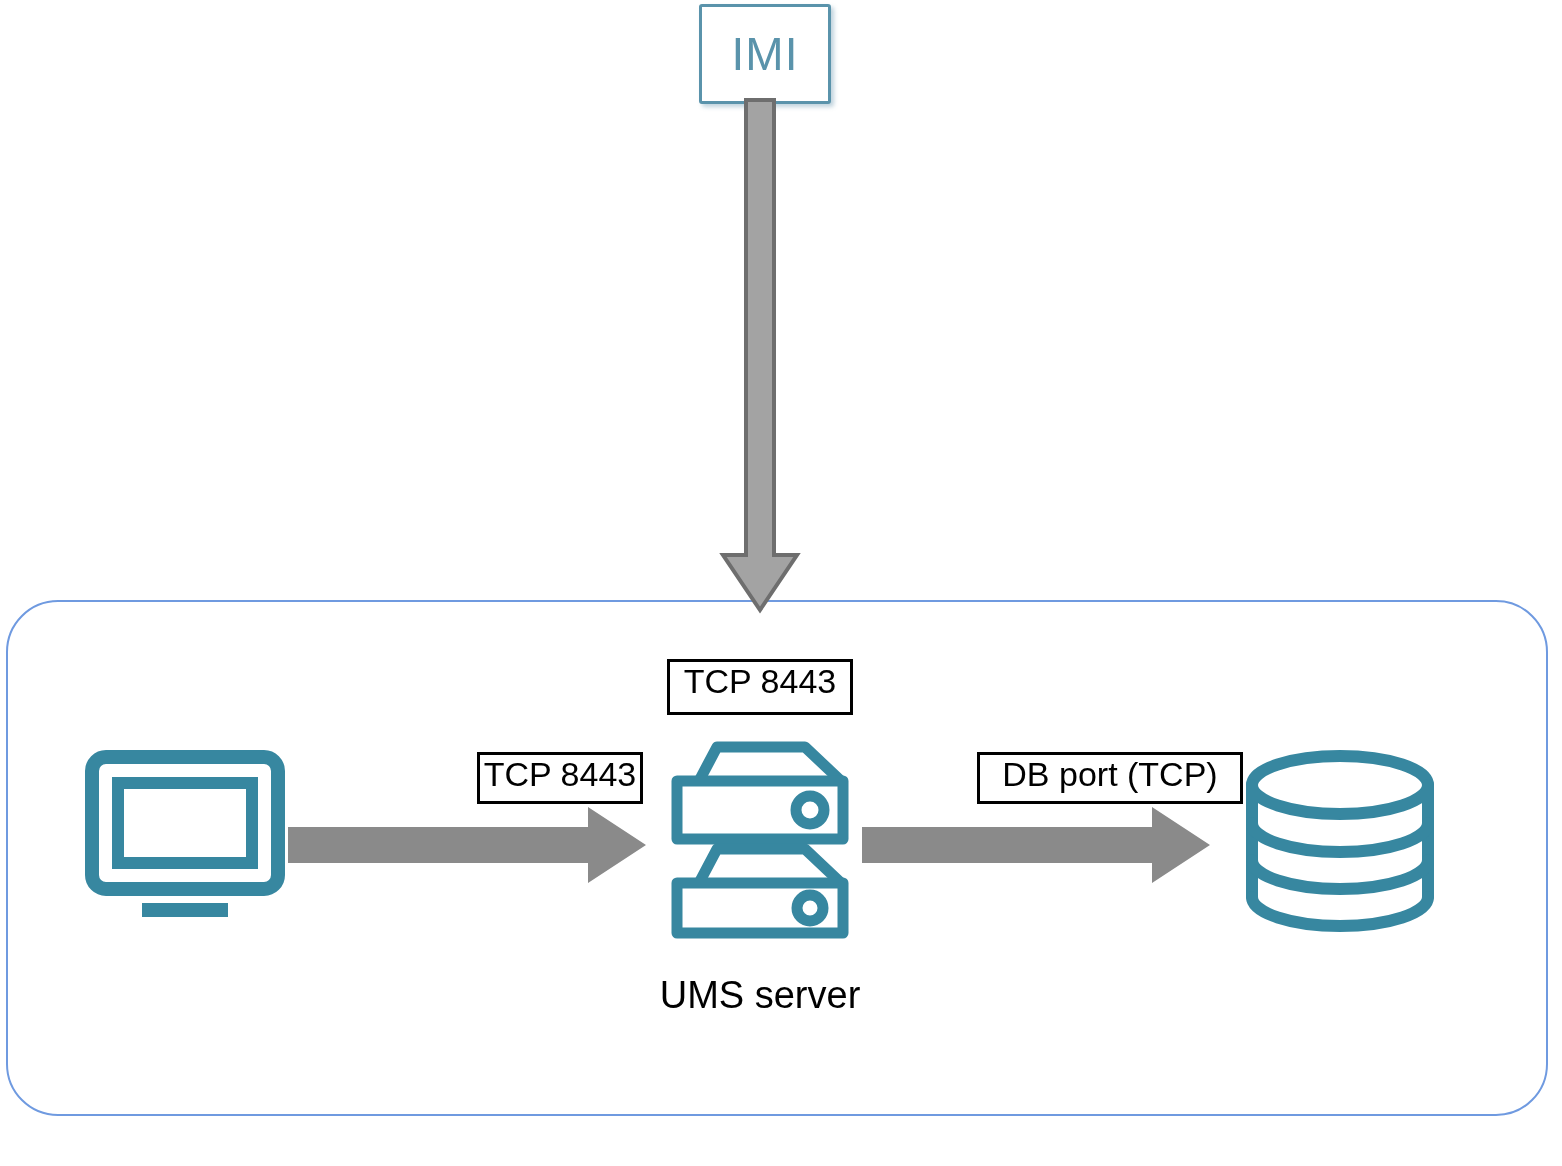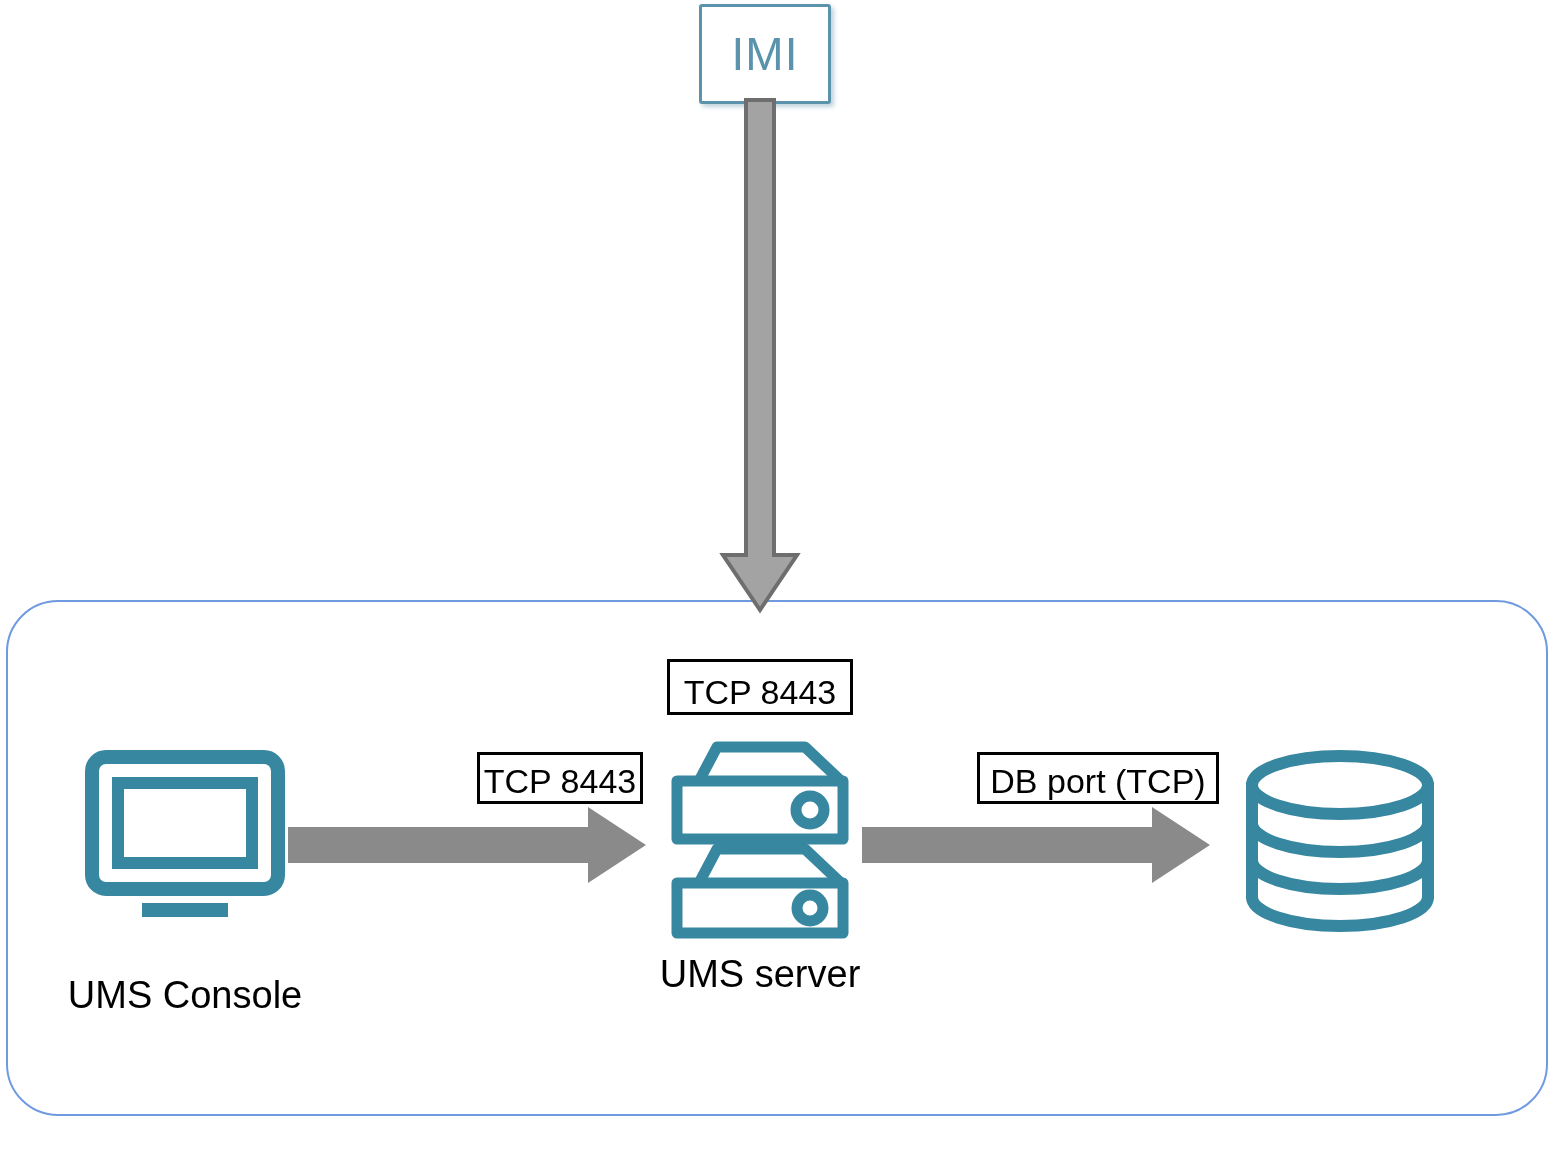--- a/index.html
+++ b/index.html
@@ -62,43 +62,43 @@
     font-size: 42px;
   }
 
   
   .port-label {
     position: absolute;
     background: #ffffff;
     border: 3px solid #000000;
     box-sizing: border-box;
     display: flex;
-    align-items: flex-end;
+    align-items: flex-start;
     justify-content: center;
     color: #000000;
     font-size: 34px;
     font-family: "Liberation Sans", sans-serif;
     white-space: nowrap;
     padding: 0 10px;
   }
   .port-label.top-vertical { left: 667px; top: 659px; width: 186px; height: 56px; }
   .port-label.console-srv  { left: 477px; top: 752px; width: 166px; height: 52px; }
-  .port-label.srv-db       { left: 977px; top: 752px; width: 242px; height: 52px; }
+  .port-label.srv-db       { left: 977px; top: 752px; width: 266px; height: 52px; }
 
   
   .node-label {
     position: absolute;
     color: #000000;
     font-size: 38px;
     font-family: "Liberation Sans", sans-serif;
     white-space: nowrap;
     text-align: center;
   }
   .node-label.console { left: 0px;   top: 974px; width: 370px; }
-  .node-label.server  { left: 575px; top: 953px; width: 370px; }
+  .node-label.server  { left: 575px; top: 974px; width: 370px; }
   .node-label.db      { left: 1155px;top: 974px; width: 370px; }
 
   
   .icon-box { position: absolute; }
   .icon-console { left: 80px;  top: 745px; width: 210px; height: 190px; }
   .icon-server  { left: 655px; top: 735px; width: 210px; height: 205px; }
   .icon-db      { left: 1235px;top: 745px; width: 210px; height: 190px; }
 
   
   .arrow-svg { position: absolute; overflow: visible; }
@@ -168,17 +168,16 @@
         <ellipse cx="105" cy="40" rx="88" ry="29"></ellipse>
         <path d="M 17 40 L 17 152"></path>
         <path d="M 193 40 L 193 152"></path>
         <path d="M 17 152 A 88 29 0 0 0 193 152"></path>
         <path d="M 17 78 A 88 29 0 0 0 193 78"></path>
         <path d="M 17 115 A 88 29 0 0 0 193 115"></path>
       </g>
     </svg>
   </div>
 
-  <div class="node-label console">UMS Console</div>
   <div class="node-label server">UMS server</div>
 
 
 </div>
 
 </body></html>

